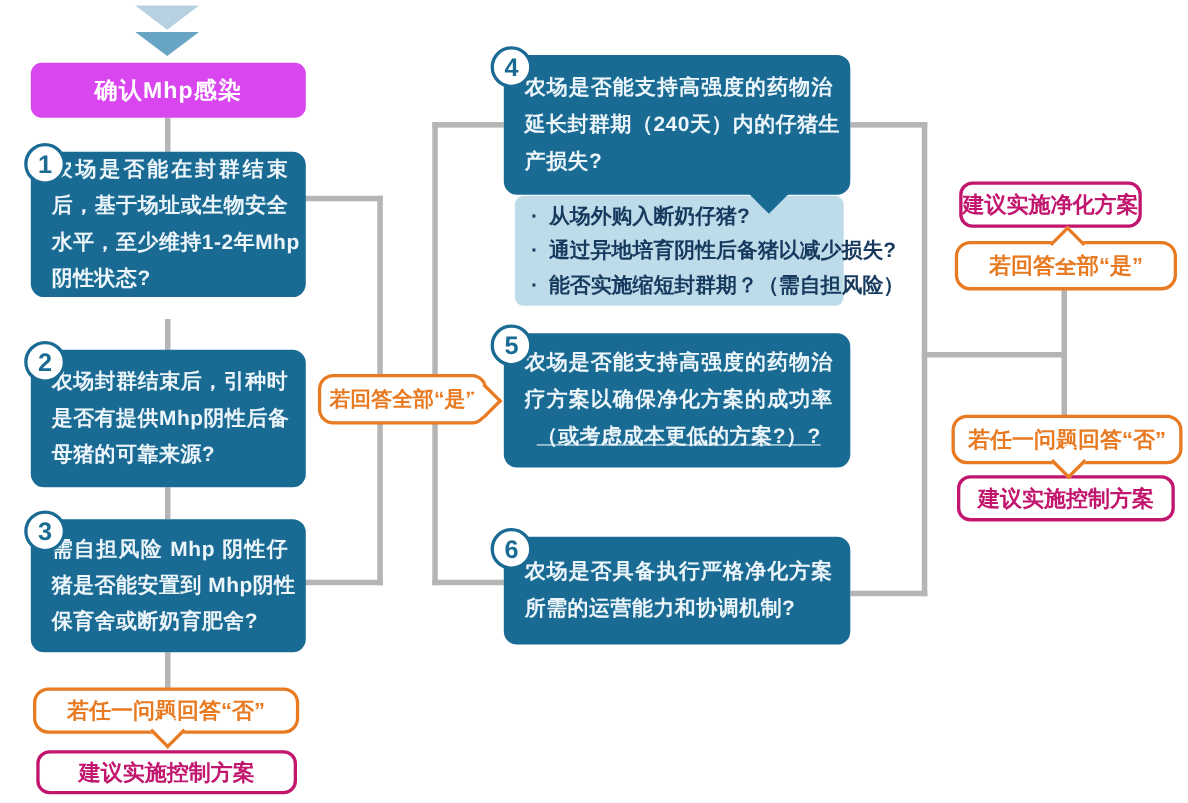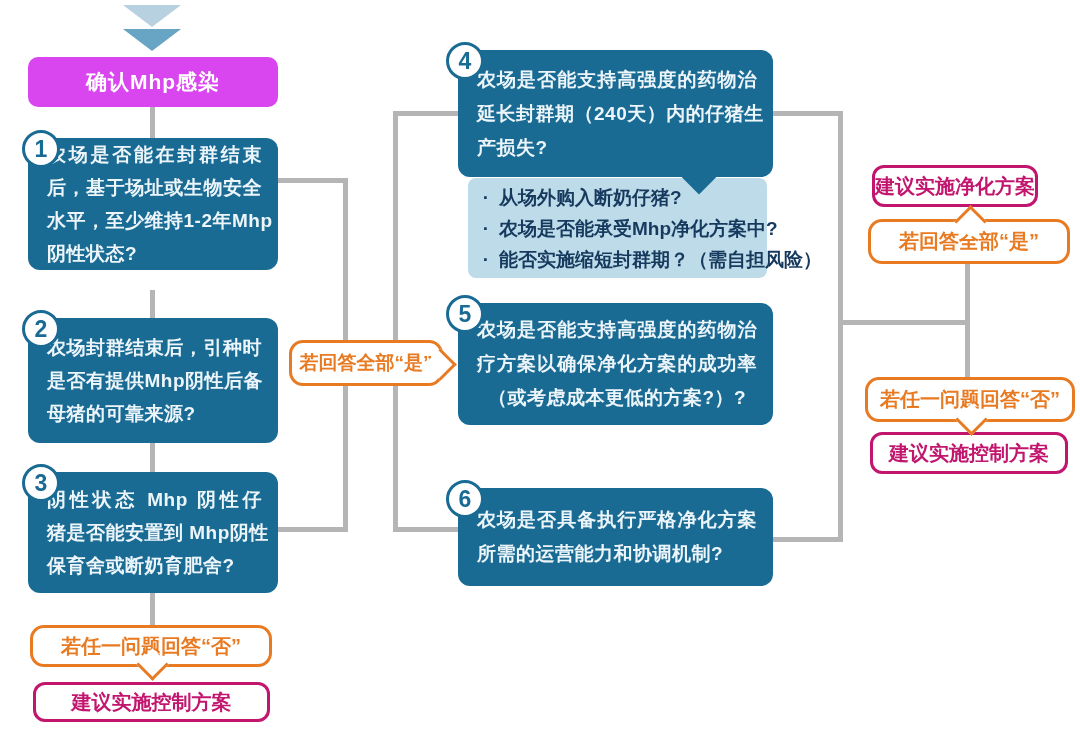--- a/index.html
+++ b/index.html
@@ -96,21 +96,21 @@
   <div class="badge" style="left:22px; top:130px;">1</div>
 
   <div class="qbox" style="left:28px; top:318px; width:250px; height:125px;">
     <div class="qline">农场封群结束后，引种时</div>
     <div class="qline">是否有提供Mhp阴性后备</div>
     <div class="qline last">母猪的可靠来源?</div>
   </div>
   <div class="badge" style="left:22px; top:310px;">2</div>
 
   <div class="qbox" style="left:28px; top:472px; width:250px; height:121px;">
-    <div class="qline">阴性状态 Mhp 阴性仔</div>
+    <div class="qline">需自担风险 Mhp 阴性仔</div>
     <div class="qline">猪是否能安置到 Mhp阴性</div>
     <div class="qline last">保育舍或断奶育肥舍?</div>
   </div>
   <div class="badge" style="left:22px; top:464px;">3</div>
 
   <div class="pill orange" style="left:30px; top:625px; width:242px; height:42px;">
     <span>若任一问题回答“否”</span>
     <div class="tail down"></div>
   </div>
   <div class="pill pink" style="left:33px; top:682px; width:237px; height:40px;">
@@ -130,32 +130,32 @@
   </div>
   <div class="badge" style="left:446px; top:42px;">4</div>
 
   <div class="note" style="left:468px; top:178px; width:299px; height:100px;">
     <div class="note-row">
       <span class="note-bullet">·</span>
       <span>从场外购入断奶仔猪?</span>
     </div>
     <div class="note-row">
       <span class="note-bullet">·</span>
-      <span>农场是否能承受Mhp净化方案中?</span>
+      <span>通过异地培育阴性后备猪以减少损失?</span>
     </div>
     <div class="note-row">
       <span class="note-bullet">·</span>
       <span>能否实施缩短封群期？（需自担风险）</span>
     </div>
   </div>
 
   <div class="qbox right" style="left:458px; top:303px; width:315px; height:122px;">
     <div class="qline">农场是否能支持高强度的药物治</div>
     <div class="qline">疗方案以确保净化方案的成功率</div>
-    <div class="qline last" style="text-align:right; text-align-last:center;">（或考虑成本更低的方案?）?</div>
+    <div class="qline last" style="text-align:right; text-align-last:center;text-decoration:underline;">（或考虑成本更低的方案?）?</div>
   </div>
   <div class="badge" style="left:446px; top:295px;">5</div>
 
   <div class="qbox right" style="left:458px; top:488px; width:315px; height:98px;">
     <div class="qline">农场是否具备执行严格净化方案</div>
     <div class="qline last">所需的运营能力和协调机制?</div>
   </div>
   <div class="badge" style="left:446px; top:480px;">6</div>
 
   <div class="pill pink" style="left:872px; top:165px; width:166px; height:42px;">

